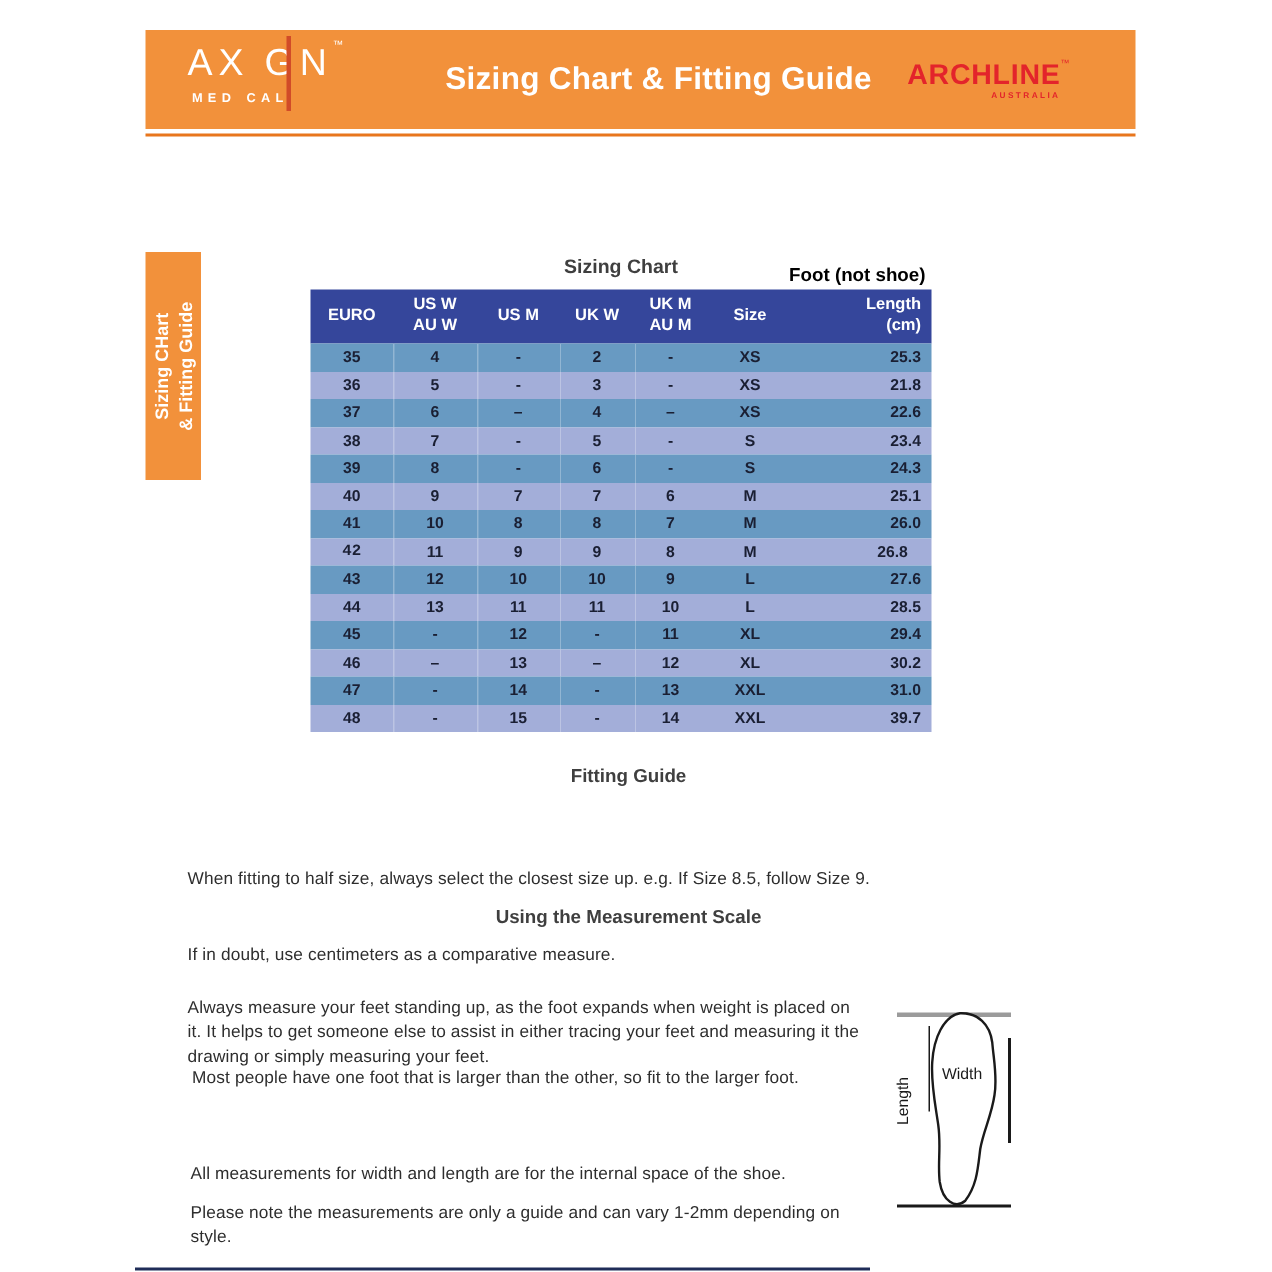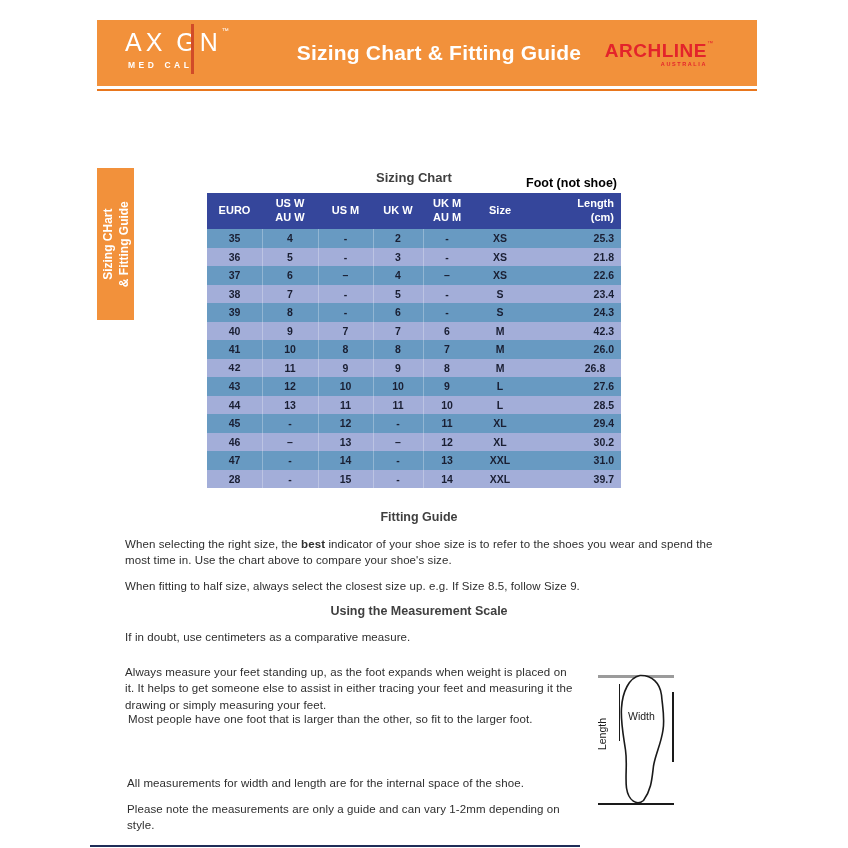--- a/index.html
+++ b/index.html
@@ -160,21 +160,21 @@
           <div class="td c7" style="width: 45px;">24.3</div>
         </div>
         <div class="tr light">
           <div class="td c0" style="width: 55px;">40</div>
           <div class="td c1" style="width: 56px;">9</div>
           <div class="td c2" style="width: 55px;">7</div>
           <div class="td c3" style="width: 50px;">7</div>
           <div class="td c4" style="width: 48px;">6</div>
           <div class="td c5" style="width: 58px;">M</div>
           <div class="td c6" style="width: 47px;"></div>
-          <div class="td c7" style="width: 45px;">42.3</div>
+          <div class="td c7" style="width: 45px;">25.1</div>
         </div>
         <div class="tr steel">
           <div class="td c0" style="width: 55px;">41</div>
           <div class="td c1" style="width: 56px;">10</div>
           <div class="td c2" style="width: 55px;">8</div>
           <div class="td c3" style="width: 50px;">8</div>
           <div class="td c4" style="width: 48px;">7</div>
           <div class="td c5" style="width: 58px;">M</div>
           <div class="td c6" style="width: 47px;"></div>
           <div class="td c7" style="width: 45px;">26.0</div>
@@ -233,34 +233,33 @@
           <div class="td c0" style="width: 55px;">47</div>
           <div class="td c1" style="width: 56px;">-</div>
           <div class="td c2" style="width: 55px;">14</div>
           <div class="td c3" style="width: 50px;">-</div>
           <div class="td c4" style="width: 48px;">13</div>
           <div class="td c5" style="width: 58px;">XXL</div>
           <div class="td c6" style="width: 47px;"></div>
           <div class="td c7" style="width: 45px;">31.0</div>
         </div>
         <div class="tr light">
-          <div class="td c0" style="width: 55px;">28</div>
+          <div class="td c0" style="width: 55px;">48</div>
           <div class="td c1" style="width: 56px;">-</div>
           <div class="td c2" style="width: 55px;">15</div>
           <div class="td c3" style="width: 50px;">-</div>
           <div class="td c4" style="width: 48px;">14</div>
           <div class="td c5" style="width: 58px;">XXL</div>
           <div class="td c6" style="width: 47px;"></div>
           <div class="td c7" style="width: 45px;">39.7</div>
         </div>
       </div>
   </div>
 
   <div class="sec-head" style="left:125px;top:510px;">Fitting Guide</div>
-  <div class="para" style="left:125px;top:536px;width:588px;"><span>When selecting the right size, the </span><strong>best</strong><span> indicator of your shoe size is to refer to the shoes you wear and spend the most time in. Use the chart above to compare your shoe's size.</span></div>
   <div class="para" style="left:125px;top:578px;width:600px;">When fitting to half size, always select the closest size up. e.g. If Size 8.5, follow Size 9.</div>
 
   <div class="sec-head" style="left:125px;top:604px;">Using the Measurement Scale</div>
   <div class="para" style="left:125px;top:629px;width:560px;">If in doubt, use centimeters as a comparative measure.</div>
   <div class="para" style="left:125px;top:640px;width:452px;margin-top:24px;">Always measure your feet standing up, as the foot expands when weight is placed on it. It helps to get someone else to assist in either tracing your feet and measuring it the drawing or simply measuring your feet.</div>
   <div class="para" style="left:128px;top:711px;width:460px;">Most people have one foot that is larger than the other, so fit to the larger foot.</div>
   <div class="para" style="left:127px;top:775px;width:500px;">All measurements for width and length are for the internal space of the shoe.</div>
   <div class="para" style="left:127px;top:801px;width:460px;">Please note the measurements are only a guide and can vary 1-2mm depending on style.</div>
 
   <div class="diagram">

